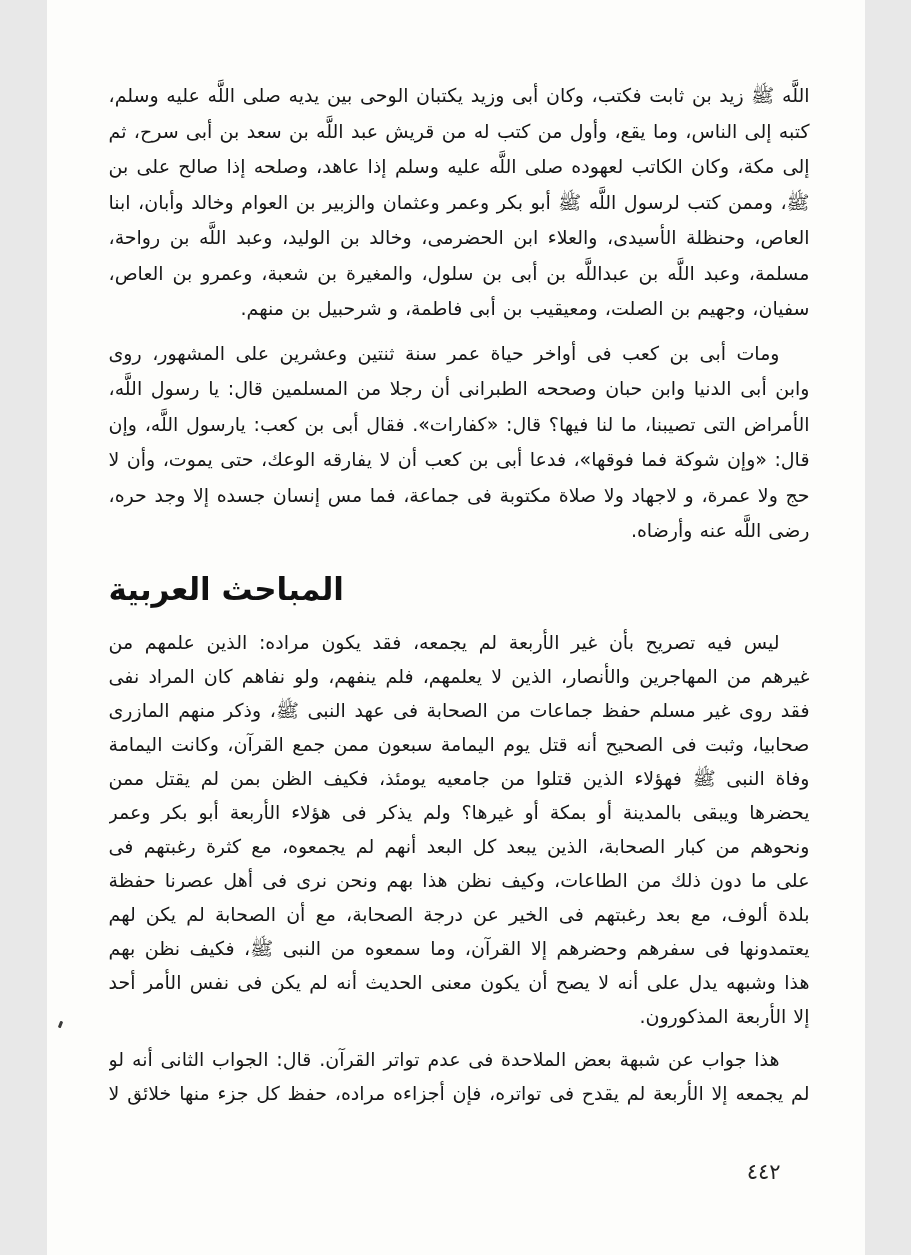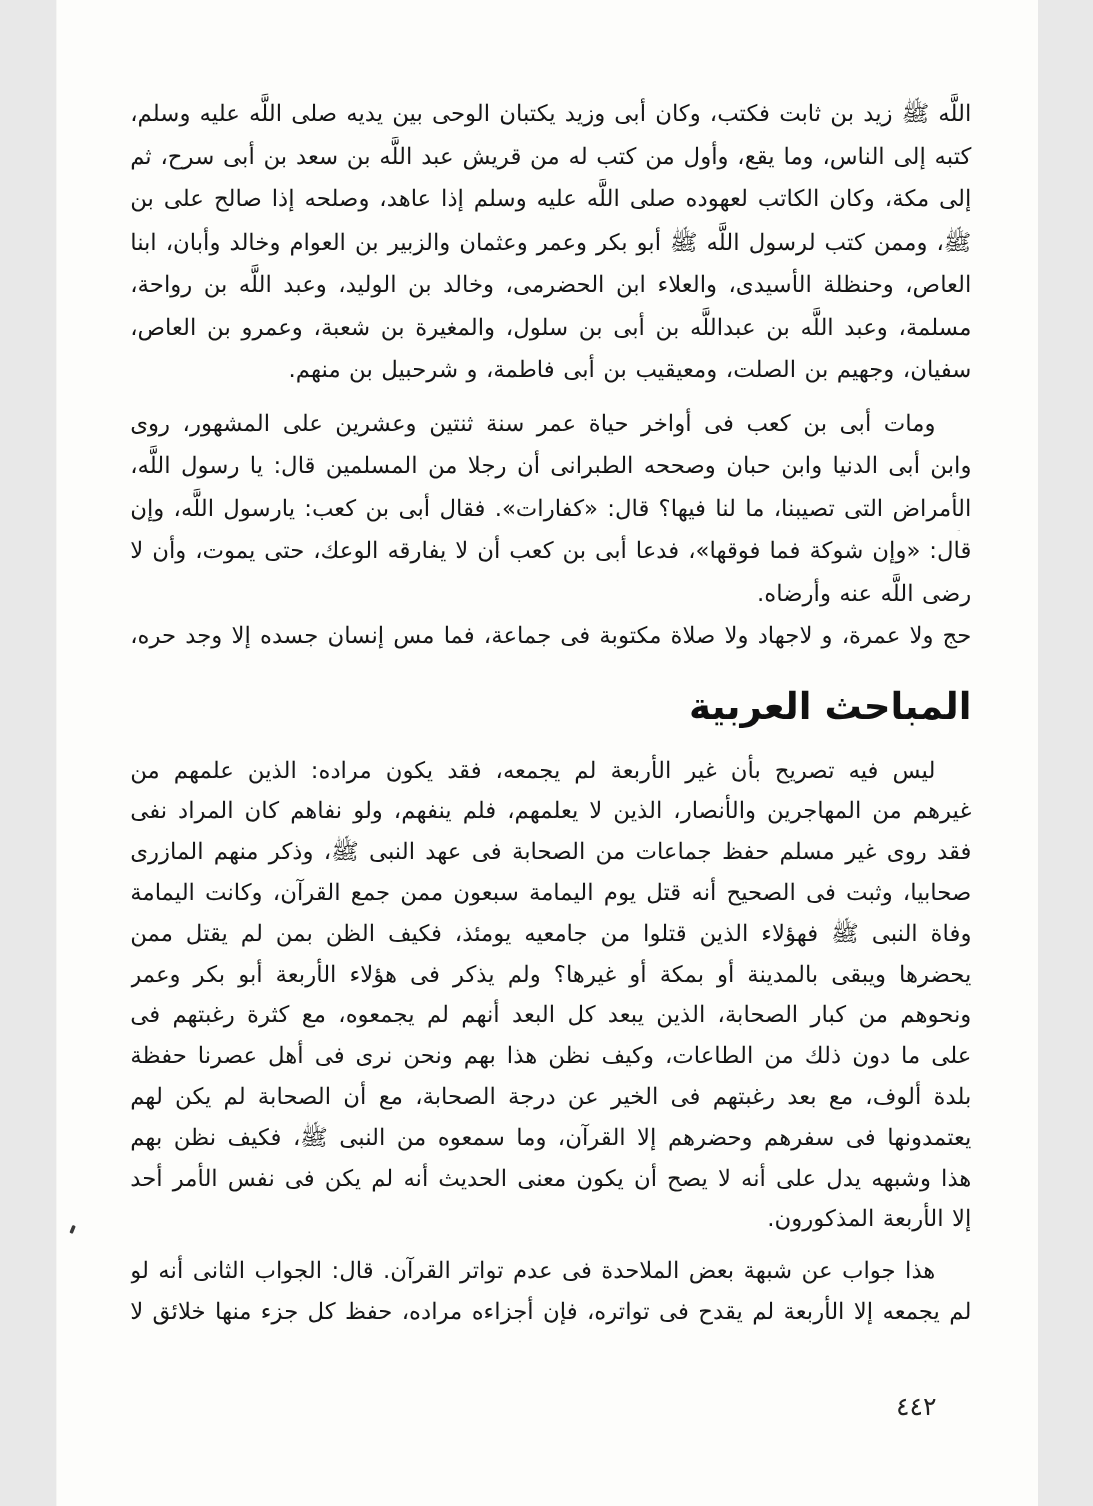--- a/index.html
+++ b/index.html
@@ -34,21 +34,21 @@
     height: 35.5px;
     overflow: hidden;
   }
   .para.tight .line { height: 34px; line-height: 34px; }
   .para .line.last { text-align-last: right; }
   .para.indent .line:first-child { text-indent: 30px; }
   .para + .para { margin-top: 9px; }
   .para b { font-weight: bold; }
   .heading {
     margin: 22px 0 18px 0;
-    text-align: right;
+    text-align: left;
     font-size: 31px;
     font-weight: bold;
     letter-spacing: 0.5px;
     color: #111;
   }
   .page-number {
     position: absolute;
     top: 1160px;
     right: 84px;
     font-size: 21px;
@@ -78,22 +78,22 @@
         <div class="line">ﷺ، وممن كتب لرسول اللَّه ﷺ أبو بكر وعمر وعثمان والزبير بن العوام وخالد وأبان، ابنا سعيد بن</div>
         <div class="line">العاص، وحنظلة الأسيدى، والعلاء ابن الحضرمى، وخالد بن الوليد، وعبد اللَّه بن رواحة، ومحمد بن</div>
         <div class="line">مسلمة، وعبد اللَّه بن عبداللَّه بن أبى بن سلول، والمغيرة بن شعبة، وعمرو بن العاص، ومعاوية بن أبى</div>
         <div class="line last">سفيان، وجهيم بن الصلت، ومعيقيب بن أبى فاطمة، و شرحبيل بن منهم.</div>
       </div>
     <div class="para indent">
         <div class="line">ومات أبى بن كعب فى أواخر حياة عمر سنة ثنتين وعشرين على المشهور، روى أحمد وأبو يعلى</div>
         <div class="line">وابن أبى الدنيا وابن حبان وصححه الطبرانى أن رجلا من المسلمين قال: يا رسول اللَّه، أرأيت هذه</div>
         <div class="line">الأمراض التى تصيبنا، ما لنا فيها؟ قال: «كفارات». فقال أبى بن كعب: يارسول اللَّه، وإن قلَّت؟</div>
         <div class="line">قال: «وإن شوكة فما فوقها»، فدعا أبى بن كعب أن لا يفارقه الوعك، حتى يموت، وأن لا يشغله عن</div>
+        <div class="line">حج ولا عمرة، و لاجهاد ولا صلاة مكتوبة فى جماعة، فما مس إنسان جسده إلا وجد حره، حتى مات»</div>
         <div class="line last">رضى اللَّه عنه وأرضاه.</div>
-        <div class="line">حج ولا عمرة، و لاجهاد ولا صلاة مكتوبة فى جماعة، فما مس إنسان جسده إلا وجد حره، حتى مات»</div>
       </div>
     <h1 class="heading">المباحث العربية</h1>
     <div class="para indent tight">
         <div class="line">ليس فيه تصريح بأن غير الأربعة لم يجمعه، فقد يكون مراده: الذين علمهم من الأنصار أربعة، وأما</div>
         <div class="line">غيرهم من المهاجرين والأنصار، الذين لا يعلمهم، فلم ينفهم، ولو نفاهم كان المراد نفى علمه، ومع هذا</div>
         <div class="line">فقد روى غير مسلم حفظ جماعات من الصحابة فى عهد النبى ﷺ، وذكر منهم المازرى خمسة عشر</div>
         <div class="line">صحابيا، وثبت فى الصحيح أنه قتل يوم اليمامة سبعون ممن جمع القرآن، وكانت اليمامة قريبا من</div>
         <div class="line">وفاة النبى ﷺ فهؤلاء الذين قتلوا من جامعيه يومئذ، فكيف الظن بمن لم يقتل ممن حضرها، ومن لم</div>
         <div class="line">يحضرها ويبقى بالمدينة أو بمكة أو غيرها؟ ولم يذكر فى هؤلاء الأربعة أبو بكر وعمر وعثمان وعلى</div>
         <div class="line">ونحوهم من كبار الصحابة، الذين يبعد كل البعد أنهم لم يجمعوه، مع كثرة رغبتهم فى الخير، وحرصهم</div>

